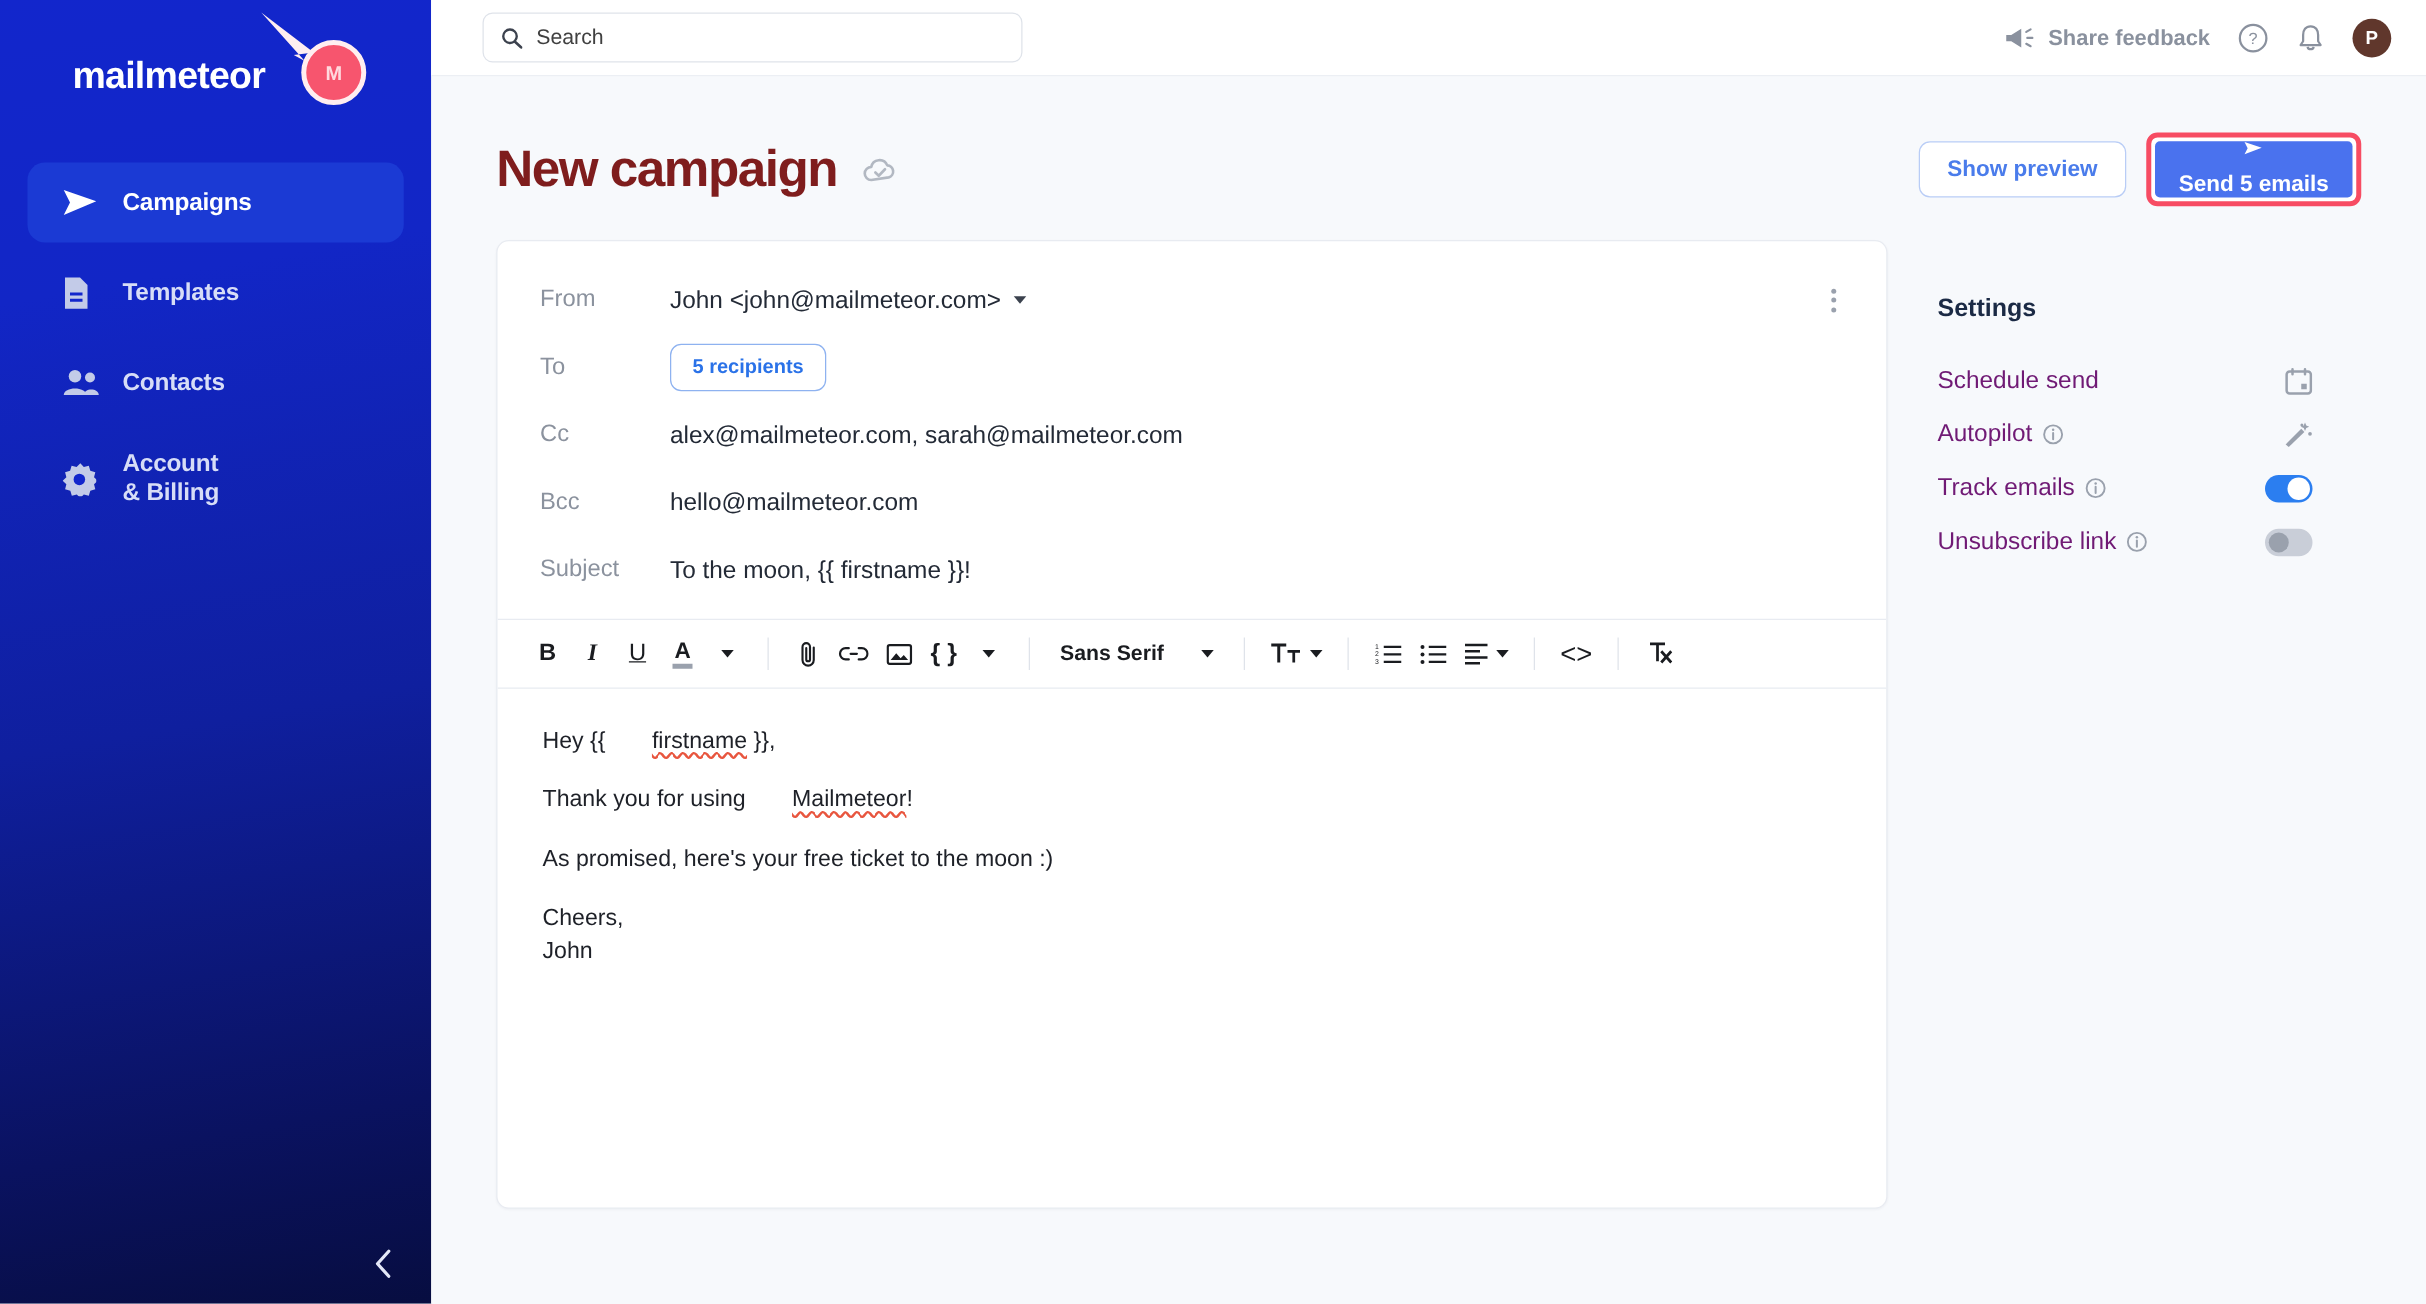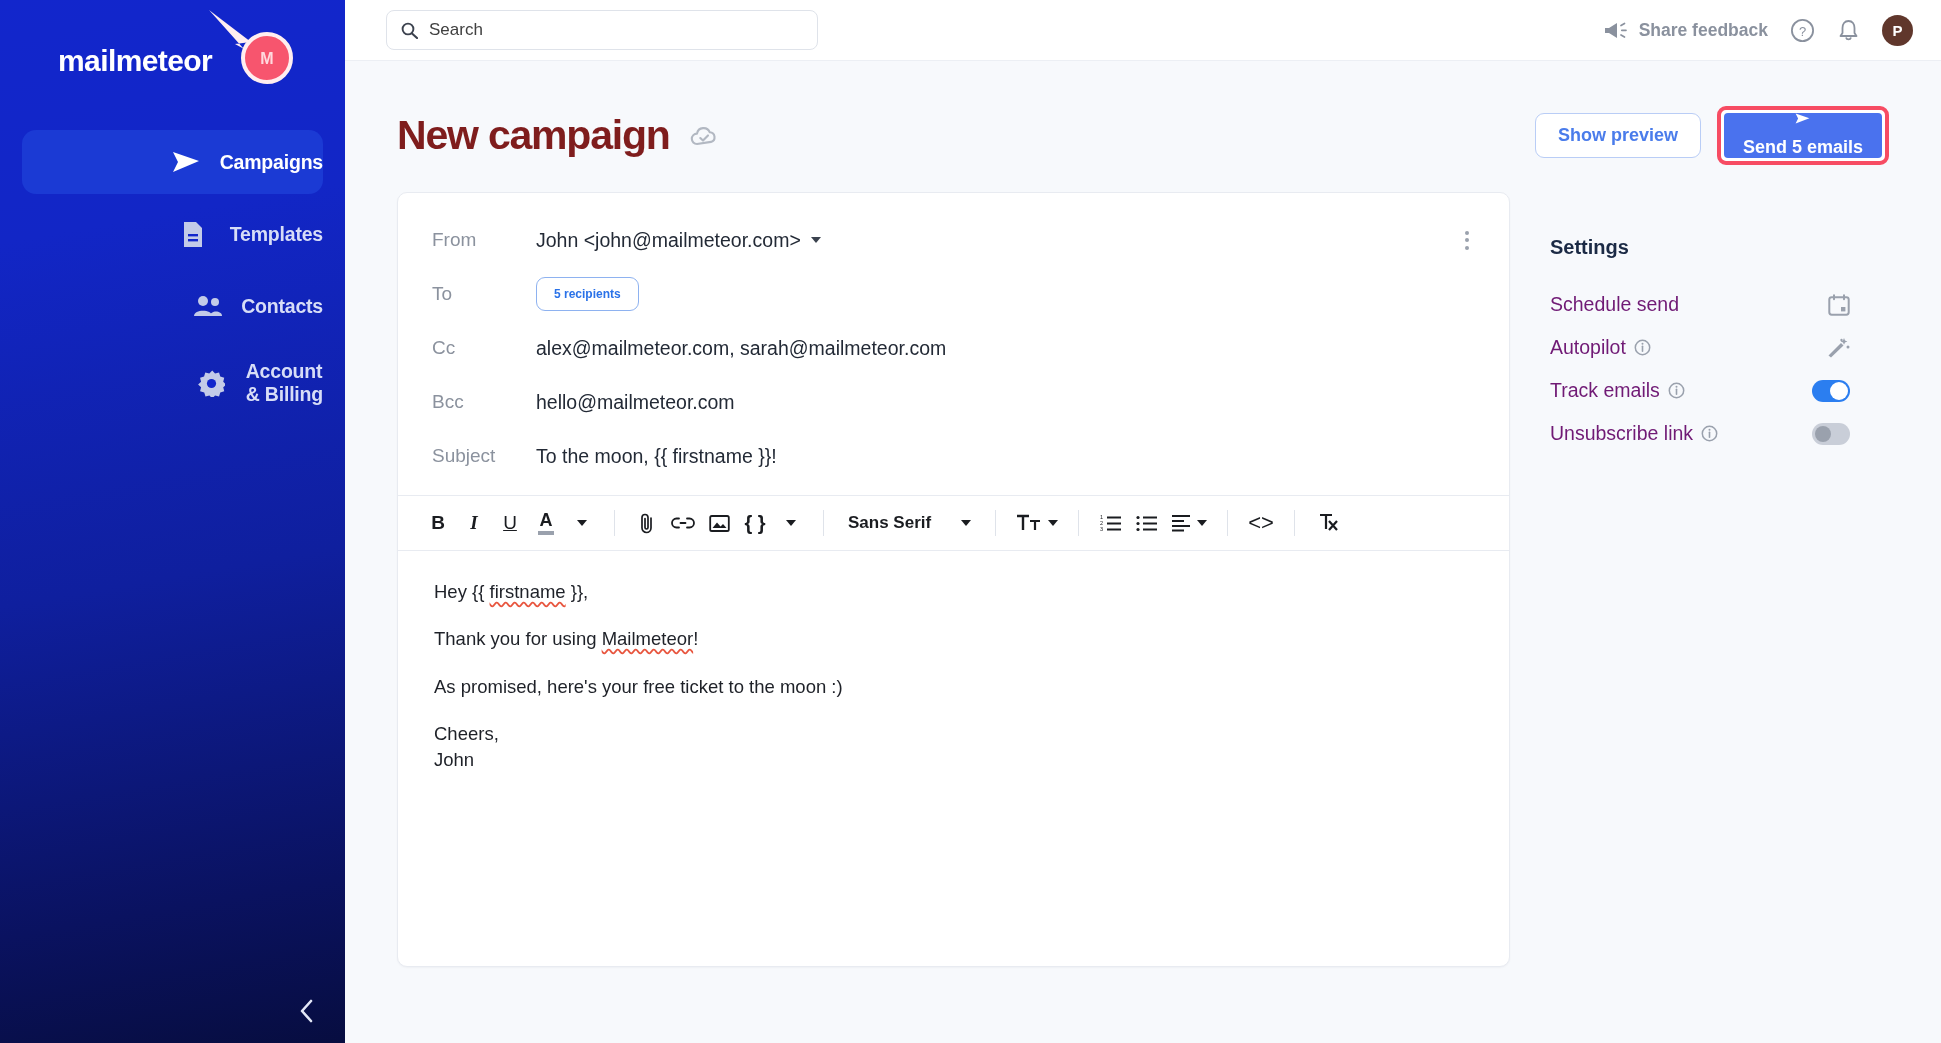--- a/index.html
+++ b/index.html
@@ -40,21 +40,20 @@
     display: flex; align-items: center;
     height: 64px;
     margin: 0 22px 8px 22px;
     border-radius: 14px;
     padding-left: 28px;
     color: #d7ddf7;
     font-size: 19.5px;
     font-weight: bold;
     letter-spacing: -0.2px;
     cursor: pointer;
-    justify-content: flex-end;
   }
   .nav-item.active {
     background: #1b3ad4;
     color: #ffffff;
   }
   .nav-item .nav-ico {
     width: 34px; flex: 0 0 34px;
     display: flex; align-items: center; justify-content: flex-start;
     margin-right: 14px;
   }
@@ -176,21 +175,21 @@
     border-right: 5.5px solid transparent;
     border-top: 6.5px solid #3b424e;
   }
   .dots-menu {
     margin-left: auto; display: flex; flex-direction: column;
     gap: 3.5px; cursor: pointer; padding: 6px;
   }
   .dots-menu i { width: 4px; height: 4px; border-radius: 50%; background: #9aa1ad; display: block; }
   .chip-recipients {
     border: 1px solid #8eb2f0; border-radius: 9px;
-    color: #2a72e8; font-size: 12px; font-weight: bold;
+    color: #2a72e8; font-size: 16px; font-weight: bold;
     padding: 9px 17px;
     cursor: pointer; background: #fff;
   }
   .toolbar {
     border-top: 1px solid #e8ebf1;
     border-bottom: 1px solid #e8ebf1;
     height: 56px;
     display: flex; align-items: center;
     padding: 0 24px;
     gap: 4px;
@@ -220,20 +219,21 @@
     height: 415px;
     font-size: 18.5px; color: #1e2128;
     line-height: 1.42;
   }
   .body-area p { margin-bottom: 21px; }
   .body-area p.tight { margin-bottom: 0; }
   .spell {
     text-decoration: underline wavy #e8563f;
     text-decoration-skip-ink: none;
     text-underline-offset: 3px;
+    margin-left: 32px;
   }
 
   
   .settings {
     width: 300px; flex: 0 0 300px;
     padding-top: 8px;
   }
   .settings-title {
     font-size: 20px; font-weight: bold; color: #1b2a45;
     margin-bottom: 24px;

